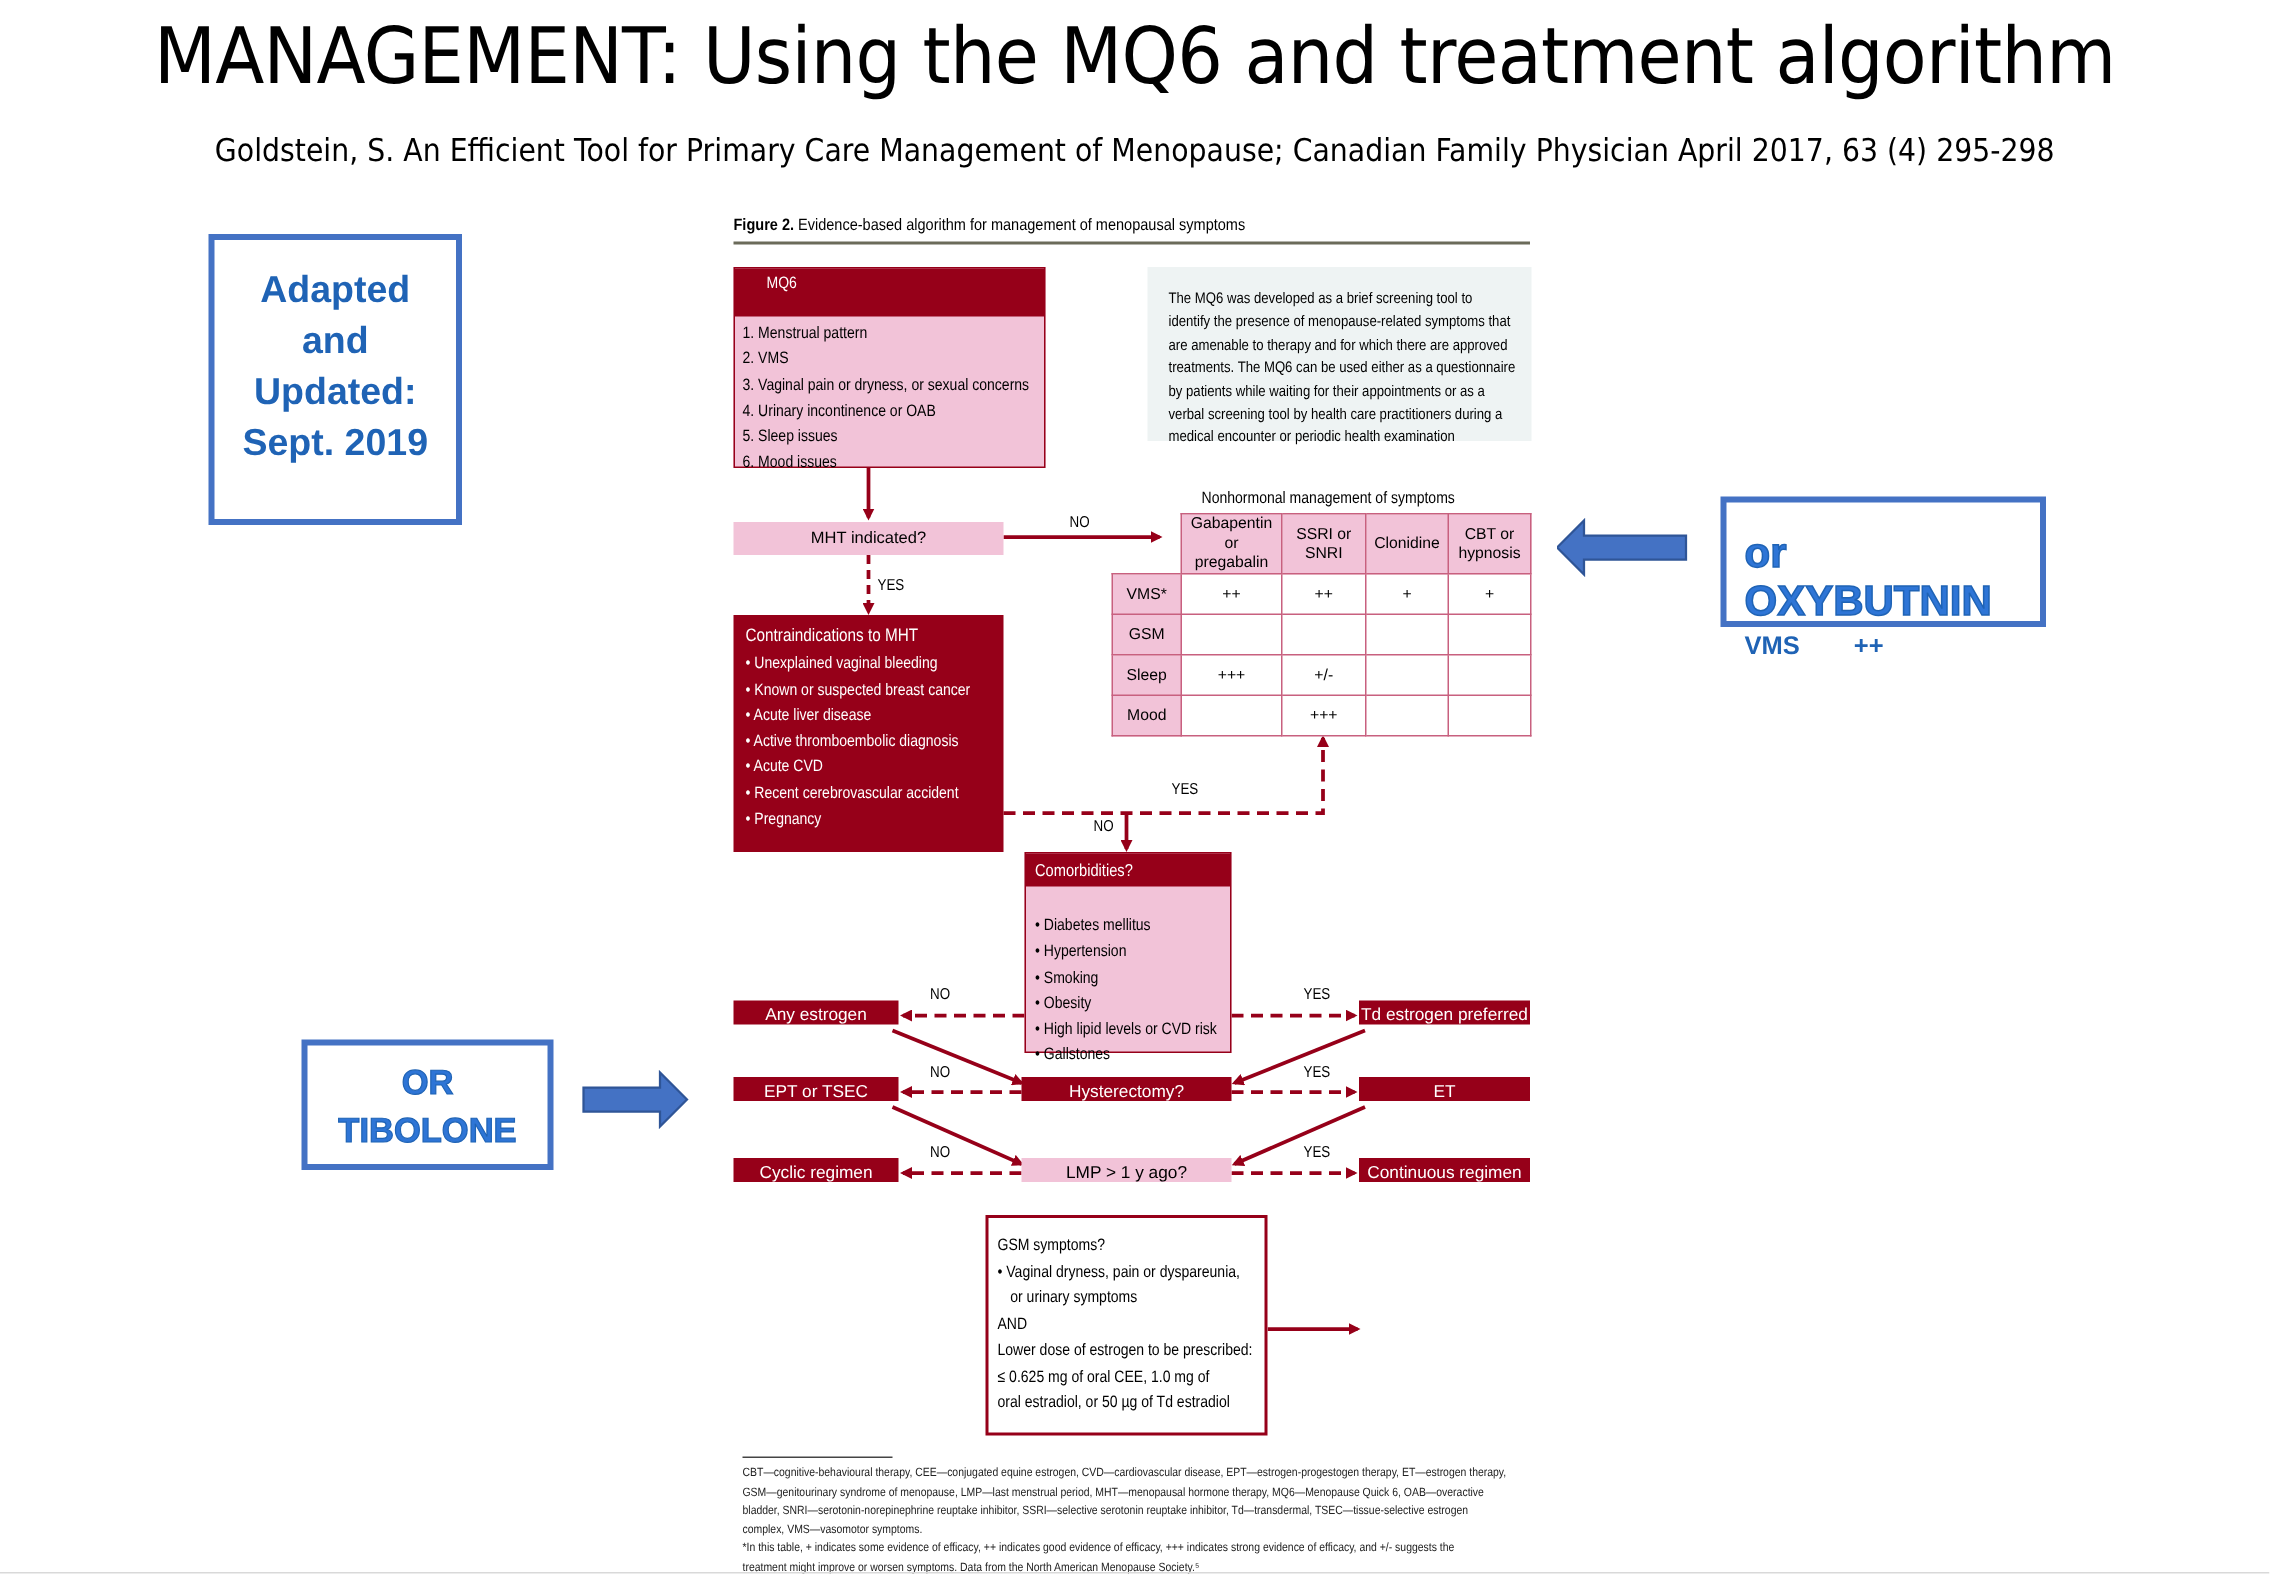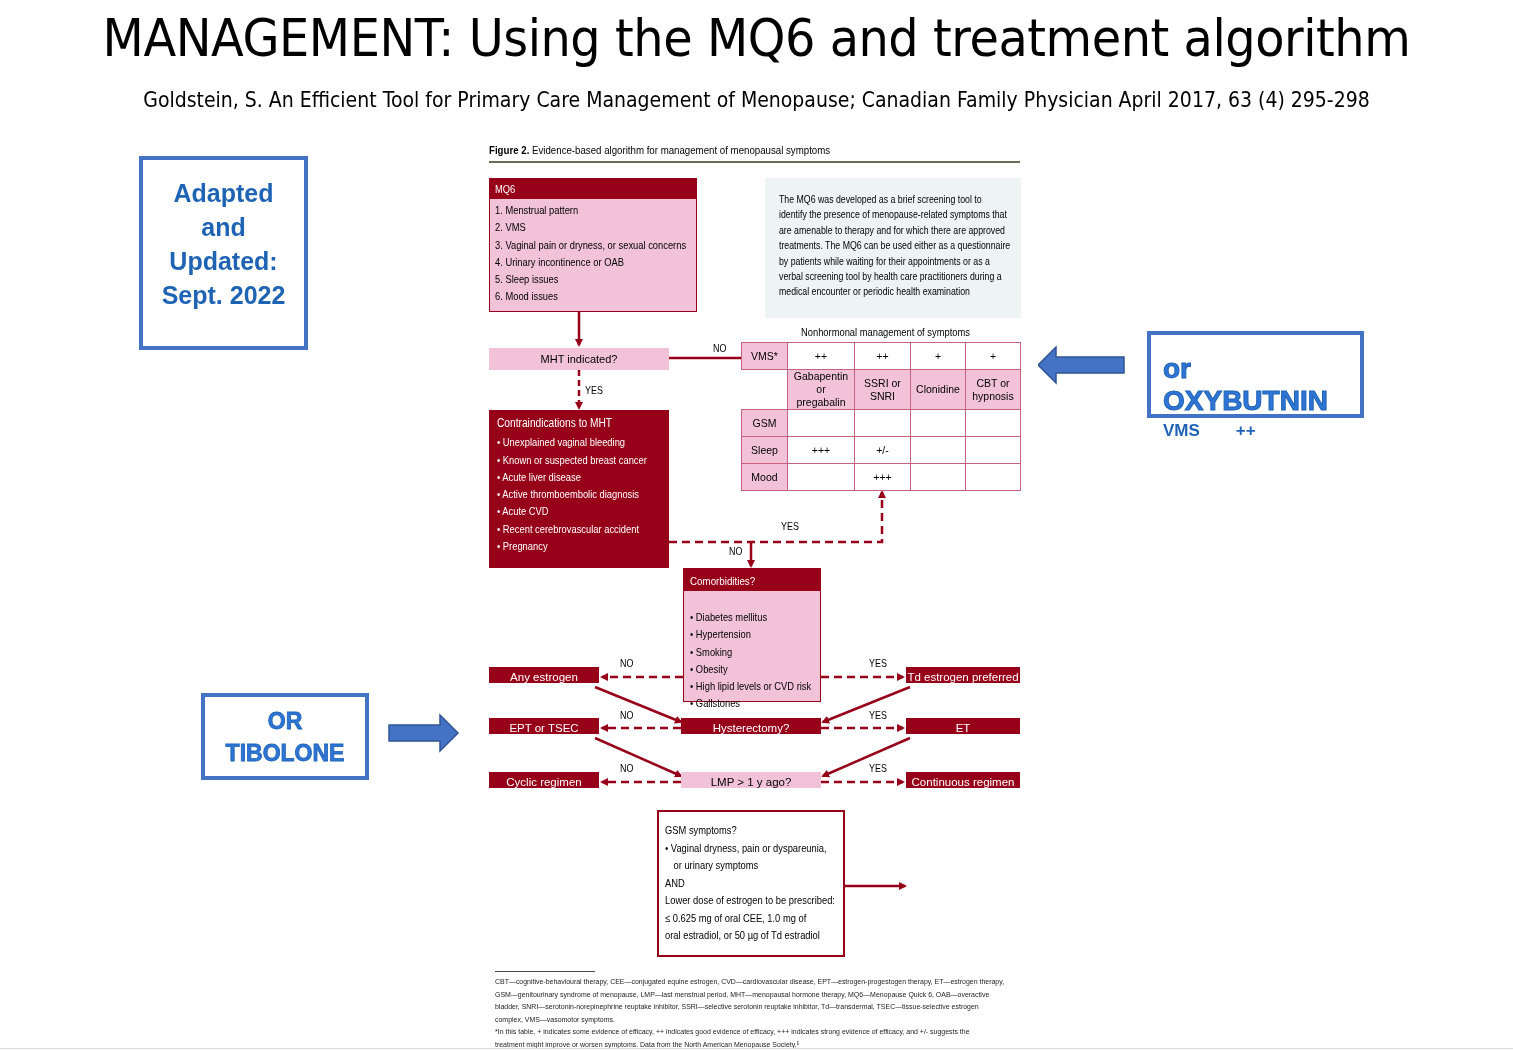--- a/index.html
+++ b/index.html
@@ -27,24 +27,24 @@
   .fig-caption { position: absolute; left: 4px; top: 4px; font-size: 11px; transform: scaleX(0.88); transform-origin: left; white-space: nowrap; }
   .fig-caption b { font-weight: bold; }
   .fig-rule { position: absolute; left: 4px; top: 21px; width: 531px; height: 2px; background: #6b6b5a; }
 
   .dark { background: #960019; color: #fff; }
   .pink { background: #f2c3d8; color: #000; }
   .box { position: absolute; font-size: 11px; line-height: 17.3px; }
   .cond { display: block; transform: scaleX(0.85); transform-origin: left; white-space: nowrap; }
 
   .mq6 { left: 4px; top: 38px; width: 208px; height: 134px; border: 1px solid #960019; }
-  .mq6 .hd { height: 20px; padding: 2px 5px; }
+  .mq6 .hd { height: 32px; padding: 2px 21px; }
   .mq6 .bd { padding: 3px 5px; }
 
-  .info { left: 280px; top: 38px; width: 256px; height: 140px; background: #eef3f3; font-size: 10.2px; line-height: 15.4px; padding: 14px 14px; }
+  .info { left: 280px; top: 38px; width: 256px; height: 116px; background: #eef3f3; font-size: 10.2px; line-height: 15.4px; padding: 14px 14px; }
   .info .cond { transform: scaleX(0.86); }
 
   .mht { left: 4px; top: 208px; width: 180px; height: 22px; text-align: center; line-height: 22px; }
   .contra { left: 4px; top: 270px; width: 180px; height: 158px; padding: 5px 8px; }
   .contra .cond:first-child { font-size: 12px; margin-bottom: 2px; }
 
   .table-title { position: absolute; left: 316px; top: 186px; font-size: 11px; transform: scaleX(0.85); transform-origin: left; white-space: nowrap; }
   table.nh { position: absolute; left: 256px; top: 202px; border-collapse: collapse; font-size: 10.5px; }
   table.nh td { border: 1px solid #c8607f; text-align: center; height: 27px; }
   table.nh td.empty { border: none; }
@@ -80,21 +80,21 @@
 </head>
 <body>
 
 <div class="slide-title">MANAGEMENT: Using the MQ6 and treatment algorithm</div>
 <div class="slide-subtitle">Goldstein, S. An Efficient Tool for Primary Care Management of Menopause; Canadian Family Physician April 2017,  63 (4) 295-298</div>
 
 <div class="callout callout-adapted">
   <div>Adapted</div>
   <div>and</div>
   <div>Updated:</div>
-  <div>Sept. 2022</div>
+  <div>Sept. 2019</div>
 </div>
 
 <svg class="blue-arrow" style="left:1038px;top:345px;width:88px;height:40px" viewBox="0 0 88 40">
   <polygon points="0,20 18,2 18,12 86,12 86,28 18,28 18,38" fill="#4472c4" stroke="#2f5597" stroke-width="1.5"></polygon>
 </svg>
 <div class="callout callout-oxy">
   <span class="l1">or OXYBUTNIN</span>
   <span class="l2"><span>VMS</span><span style="width:36px"></span><span>++</span></span>
 </div>
 
@@ -170,32 +170,32 @@
     <span class="cond">• Active thromboembolic diagnosis</span>
     <span class="cond">• Acute CVD</span>
     <span class="cond">• Recent cerebrovascular accident</span>
     <span class="cond">• Pregnancy</span>
   </div>
 
   <div class="table-title">Nonhormonal management of symptoms</div>
   <table class="nh">
     <tbody>
         <tr>
+      <td class="empty" style="width:46px"></td>
+      <td class="ph" style="width:67px"><span>Gabapentin or</span><br><span>pregabalin</span></td>
+      <td class="ph" style="width:56px"><span>SSRI or</span><br><span>SNRI</span></td>
+      <td class="ph" style="width:55px"><span>Clonidine</span></td>
+      <td class="ph" style="width:55px"><span>CBT or</span><br><span>hypnosis</span></td>
+    </tr>
+    <tr>
       <td class="rh">VMS*</td>
       <td class="val">++</td>
       <td class="val">++</td>
       <td class="val">+</td>
       <td class="val">+</td>
-    </tr>
-    <tr>
-      <td class="empty" style="width:46px"></td>
-      <td class="ph" style="width:67px"><span>Gabapentin or</span><br><span>pregabalin</span></td>
-      <td class="ph" style="width:56px"><span>SSRI or</span><br><span>SNRI</span></td>
-      <td class="ph" style="width:55px"><span>Clonidine</span></td>
-      <td class="ph" style="width:55px"><span>CBT or</span><br><span>hypnosis</span></td>
     </tr>
     <tr>
       <td class="rh">GSM</td>
       <td class="val"></td>
       <td class="val"></td>
       <td class="val"></td>
       <td class="val"></td>
     </tr>
     <tr>
       <td class="rh">Sleep</td>

